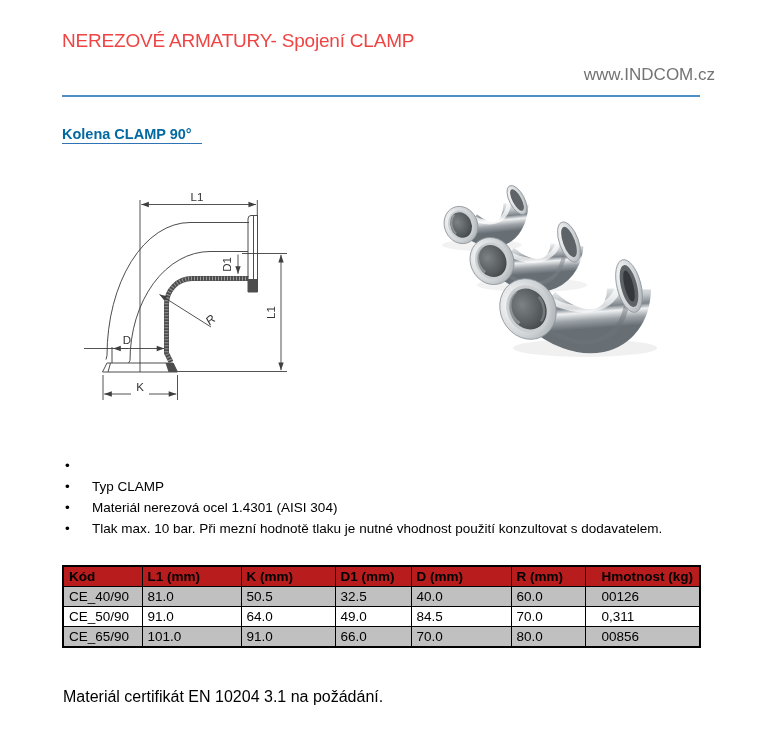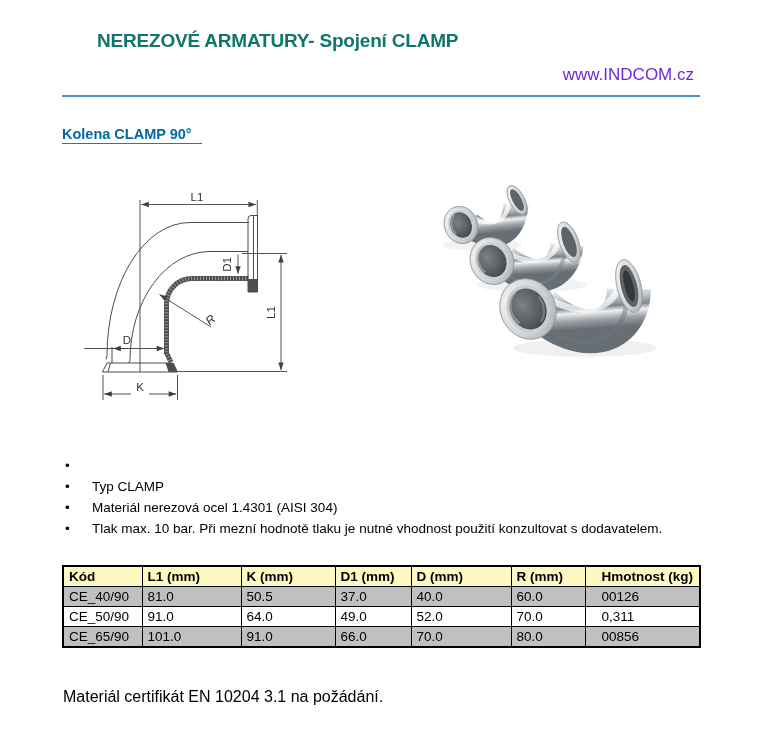--- a/index.html
+++ b/index.html
@@ -1,41 +1,41 @@
 <!DOCTYPE html>
 <html><head>
 <meta charset="utf-8">
 <style>
   html,body{margin:0;padding:0;background:#fff;}
   .page{position:relative;width:757px;height:748px;background:#fff;overflow:hidden;
         font-family:"Liberation Sans",sans-serif;color:#000;}
 
-  .doc-title{position:absolute;left:62px;top:30px;font-size:19px;font-weight:700;
-             color:#0f766e;letter-spacing:-0.2px;white-space:nowrap;margin-left:35px;}
-  .website{position:absolute;right:63px;top:65px;font-size:17px;color:#6d28d9;
+  .doc-title{position:absolute;left:62px;top:30px;font-size:19px;font-weight:400;
+             color:#ef4444;letter-spacing:-0.2px;white-space:nowrap;}
+  .website{position:absolute;right:42px;top:65px;font-size:17px;color:#737373;
            text-decoration:none;white-space:nowrap;}
   .rule{position:absolute;left:62px;top:95px;width:638px;height:2px;background:#4d8fc6;}
 
   .section-link{position:absolute;left:62px;top:126px;font-size:14.5px;font-weight:700;
                 color:#0369a1;text-decoration:none;border-bottom:1.4px solid #2e74b5;
                 padding:0 10px 1px 0;white-space:nowrap;cursor:pointer;}
 
   .tech-drawing{position:absolute;left:80px;top:173px;}
   .product-photo{position:absolute;left:432px;top:160px;}
 
   .bullets{position:absolute;left:65px;top:455px;width:660px;margin:0;padding:0;list-style:none;}
   .bullets li{display:flex;font-size:13.5px;line-height:21px;}
   .bullets li .dot{width:27px;flex:0 0 27px;}
 
   table.spec{position:absolute;left:62px;top:565px;border-collapse:collapse;
              table-layout:fixed;border:2px solid #000;background:#fff;}
   table.spec th,table.spec td{border:1px solid #000;height:19px;font-size:13.5px;
              padding:0 2px 0 5px;text-align:left;vertical-align:middle;
              white-space:nowrap;overflow:hidden;}
-  table.spec th{font-weight:700;background:#fef9c3;}
+  table.spec th{font-weight:700;background:#b91c1c;}
   table.spec tbody tr:nth-child(odd) td{background:#c0c0c0;}
   table.spec td:last-child,table.spec th:last-child{padding-left:16px;}
 
   .footnote{position:absolute;left:63px;top:688px;font-size:16px;}
 
   .dim-text{font-family:"Liberation Sans",sans-serif;font-size:11.5px;fill:#333;}
   .dim-text-i{font-family:"Liberation Sans",sans-serif;font-size:12px;font-style:italic;fill:#333;}
 </style>
 </head>
 <body>
@@ -210,31 +210,31 @@
         <th>D (mm)</th>
         <th>R (mm)</th>
         <th>Hmotnost (kg)</th>
       </tr>
     </thead>
     <tbody>
       <tr>
         <td>CE_40/90</td>
         <td>81.0</td>
         <td>50.5</td>
-        <td>37.0</td>
+        <td>32.5</td>
         <td>40.0</td>
         <td>60.0</td>
         <td>00126</td>
       </tr>
       <tr>
         <td>CE_50/90</td>
         <td>91.0</td>
         <td>64.0</td>
         <td>49.0</td>
-        <td>52.0</td>
+        <td>84.5</td>
         <td>70.0</td>
         <td>0,311</td>
       </tr>
       <tr>
         <td>CE_65/90</td>
         <td>101.0</td>
         <td>91.0</td>
         <td>66.0</td>
         <td>70.0</td>
         <td>80.0</td>

